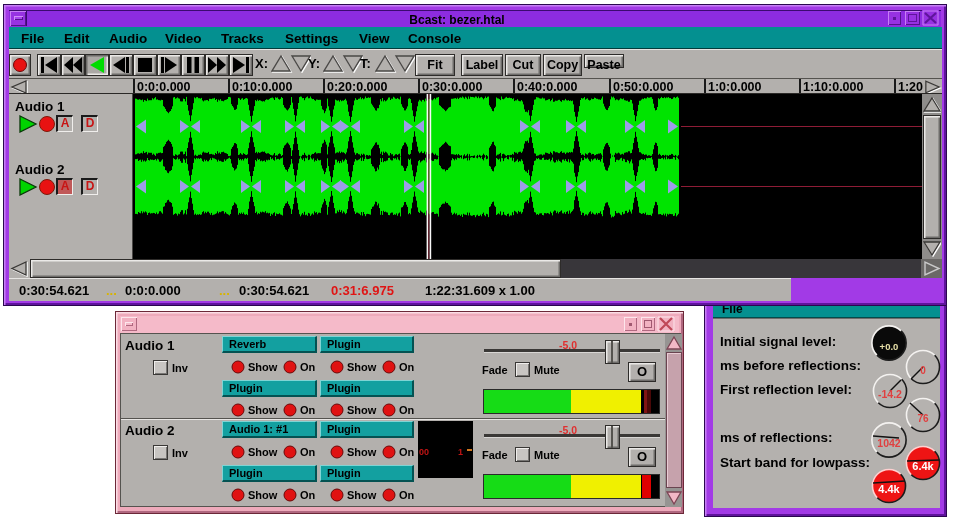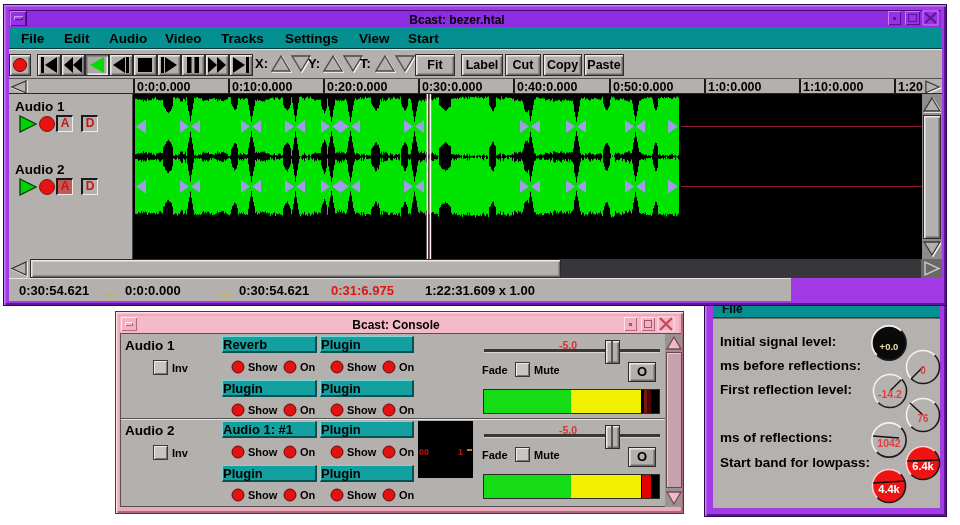--- a/index.html
+++ b/index.html
@@ -1,20 +1,20 @@
 <!DOCTYPE html>
 <html><head><meta charset="utf-8"><style>
 *{margin:0;padding:0;box-sizing:border-box}
 html,body{width:960px;height:525px;background:#fff;font-family:"Liberation Sans",sans-serif;overflow:hidden}
 body{position:relative}
 .abs{position:absolute}
 .b{font-weight:bold;color:#000;white-space:nowrap}
 .btn{background:#b3b0ad;border:1px solid #2e2c2a;box-shadow:inset 1.5px 1.5px 0 #ebe9e7,inset -1.5px -1.5px 0 #6e6c6a}
 .sunk{background:#abA8a5;border:1px solid #2e2c2a;box-shadow:inset 1.5px 1.5px 0 #6e6c6a,inset -1.5px -1.5px 0 #ebe9e7}
-.tealbtn{background:#13a0a0;border-top:1px solid #7fd4d4;border-left:1px solid #7fd4d4;border-right:2px solid #045252;border-bottom:2px solid #045252;color:#000;font-weight:bold;font-size:13px;line-height:15px;white-space:nowrap}
+.tealbtn{background:#13a0a0;border-top:1px solid #7fd4d4;border-left:1px solid #7fd4d4;border-right:2px solid #045252;border-bottom:2px solid #045252;color:#000;font-weight:bold;font-size:11px;line-height:15px;padding-left:6px;white-space:nowrap}
 .chk{background:#c8c5c2;border:1px solid #3a3836;box-shadow:inset 1px 1px 0 #f0eeec,inset -1px -1px 0 #787674}
 </style></head>
 <body>
 <div class="abs" style="left:704px;top:295px;width:243px;height:222px;background:#a23ae6;border:1px solid #2b0750;box-shadow:inset 1.5px 1.5px 0 #c77ef5,inset -2px -2px 0 #5f149c;z-index:1">
     <div class="abs" style="left:8px;top:7px;width:227px;height:15px;background:#049090;border-bottom:1px solid #024c4c"></div>
     <div class="abs b" style="left:17px;top:6px;font-size:12px">File</div>
     <div class="abs" style="left:8px;top:22px;width:227px;height:190px;background:#b4b1ae;border-top:1px solid #6e6c6a"></div>
     <div class="abs b" style="left:15px;top:38px;font-size:13.5px">Initial signal level:</div>
     <div class="abs b" style="left:15px;top:62px;font-size:13.5px">ms before reflections:</div>
     <div class="abs b" style="left:15px;top:86px;font-size:13.5px">First reflection level:</div>
@@ -72,21 +72,21 @@
       <path d="M3 3 14 13M14 3 3 13" stroke="#5f149c" stroke-width="2.2"></path>
     </svg>
     <div class="abs" style="left:5px;top:22px;width:933px;height:22px;background:#049090;border-bottom:1px solid #023c3c">
       <div class="abs b" style="left:12px;top:4px;font-size:13.5px">File</div>
       <div class="abs b" style="left:55px;top:4px;font-size:13.5px">Edit</div>
       <div class="abs b" style="left:100px;top:4px;font-size:13.5px">Audio</div>
       <div class="abs b" style="left:156px;top:4px;font-size:13.5px">Video</div>
       <div class="abs b" style="left:212px;top:4px;font-size:13.5px">Tracks</div>
       <div class="abs b" style="left:276px;top:4px;font-size:13.5px">Settings</div>
       <div class="abs b" style="left:350px;top:4px;font-size:13.5px">View</div>
-      <div class="abs b" style="left:399px;top:4px;font-size:13.5px">Start</div>
+      <div class="abs b" style="left:399px;top:4px;font-size:13.5px">Console</div>
     </div>
     <div class="abs" style="left:5px;top:44px;width:933px;height:29px;background:#b3b0ad;border-top:1px solid #e6e4e2">
       <div class="abs btn" style="left:0px;top:4px;width:22px;height:22px"></div>
       <svg class="abs" style="left:4px;top:8px" width="14" height="14">
         <circle cx="7" cy="7" r="6.5" fill="#e81212" stroke="#6a0808" stroke-width="1"></circle>
       </svg>
       <div class="abs btn" style="left:28px;top:4px;width:24px;height:22px;text-align:center"><svg width="18" height="16" viewBox="0 0 18 16" style="margin-top:2px">
           <rect x="1" y="0" width="3" height="16" fill="#000"></rect>
           <polygon points="17,0 5,8 17,16" fill="#000"></polygon>
         </svg></div>
@@ -138,21 +138,21 @@
       <svg class="abs" style="left:366px;top:4px" width="40" height="19" viewBox="0 0 40 19">
         <polygon points="10,2 19,17 1,17" fill="#b3b0ad" stroke="#fdfdfd" stroke-width="1.6" transform="translate(1,1)"></polygon>
         <polygon points="10,2 19,17 1,17" fill="#b3b0ad" stroke="#4a4846" stroke-width="1.4"></polygon>
         <polygon points="21,2 39,2 30,17" fill="#b3b0ad" stroke="#fdfdfd" stroke-width="1.6" transform="translate(1,1)"></polygon>
         <polygon points="21,2 39,2 30,17" fill="#b3b0ad" stroke="#4a4846" stroke-width="1.4"></polygon>
       </svg>
       <div class="abs btn" style="left:406px;top:4px;width:40px;height:22px;font-size:12.5px;text-align:center;line-height:20px;font-weight:bold">Fit</div>
       <div class="abs btn" style="left:452px;top:4px;width:42px;height:22px;font-size:12.5px;text-align:center;line-height:20px;font-weight:bold">Label</div>
       <div class="abs btn" style="left:496px;top:4px;width:36px;height:22px;font-size:12.5px;text-align:center;line-height:20px;font-weight:bold">Cut</div>
       <div class="abs btn" style="left:534px;top:4px;width:39px;height:22px;font-size:12.5px;text-align:center;line-height:20px;font-weight:bold">Copy</div>
-      <div class="abs btn" style="left:575px;top:4px;width:40px;height:22px;font-size:12.5px;text-align:center;line-height:20px;font-weight:bold">Paste</div>
+      <div class="abs btn" style="left:575px;top:4px;width:40px;height:14px;font-size:12.5px;text-align:center;line-height:20px;font-weight:bold">Paste</div>
     </div>
     <div class="abs" style="left:5px;top:73px;width:933px;height:16px;background:#b3b0ad;border-top:1px solid #55534f;border-bottom:1px solid #2a2826;overflow:hidden">
       <svg class="abs" style="left:0;top:0" width="20" height="16" viewBox="0 0 20 16">
         <polygon points="17,2 17,14 3,8" fill="#b3b0ad" stroke="#fdfdfd" stroke-width="1.5" transform="translate(1,1)"></polygon>
         <polygon points="17,2 17,14 3,8" fill="#b3b0ad" stroke="#3a3836" stroke-width="1.3"></polygon>
       </svg>
       <div class="abs" style="left:124px;top:0;width:2px;height:16px;background:#1a1a1a"></div>
       <div class="abs b" style="left:128px;top:1px;font-size:12.5px">0:0:0.000</div>
       <div class="abs" style="left:219px;top:0;width:2px;height:16px;background:#1a1a1a"></div>
       <div class="abs b" style="left:223px;top:1px;font-size:12.5px">0:10:0.000</div>
@@ -275,21 +275,20 @@
       <div class="abs b" style="left:210px;top:4px;font-size:13px;color:#d8b400">...</div>
       <div class="abs b" style="left:230px;top:4px;font-size:13px;color:#000">0:30:54.621</div>
       <div class="abs b" style="left:322px;top:4px;font-size:13px;color:#e01414">0:31:6.975</div>
       <div class="abs b" style="left:416px;top:4px;font-size:13px;color:#000">1:22:31.609 x 1.00</div>
     </div>
   </div>
 <div class="abs" style="left:115px;top:311px;width:569px;height:203px;background:#eeaabb;border:1px solid #6c2838;box-shadow:inset 1.5px 1.5px 0 #fbdde6,inset -2px -2px 0 #b06880;z-index:4">
     <div class="abs" style="left:4px;top:4px;width:559px;height:17px;background:#f5bac9"></div>
     <div class="abs" style="left:5px;top:5px;width:16px;height:14px;background:#f2b2c2;box-shadow:inset 1px 1px 0 #fde6ec,inset -1px -1px 0 #b06880"></div>
     <div class="abs" style="left:9px;top:10px;width:8px;height:4px;background:#f5bac9;box-shadow:inset 1px 1px 0 #fde6ec,inset -1px -1px 0 #b06880"></div>
-    <div class="abs b" style="left:0;top:6px;width:560px;text-align:center;font-size:12px">Bcast: Console</div>
     <div class="abs" style="left:508px;top:5px;width:13px;height:14px;background:#f2b2c2;box-shadow:inset 1px 1px 0 #fde6ec,inset -1px -1px 0 #b06880"></div>
     <div class="abs" style="left:513px;top:11px;width:3px;height:3px;background:#a05870"></div>
     <div class="abs" style="left:525px;top:5px;width:14px;height:14px;background:#f2b2c2;box-shadow:inset 1px 1px 0 #fde6ec,inset -1px -1px 0 #b06880"></div>
     <div class="abs" style="left:528px;top:8px;width:8px;height:8px;border:1.5px solid #a05870"></div>
     <svg class="abs" style="left:541px;top:4px" width="18" height="16">
       <rect width="18" height="16" fill="#f2b2c2"></rect>
       <path d="M1 1h16v14H1z" fill="none" stroke="#fde6ec" stroke-width="1"></path>
       <path d="M3 2 15 14M15 2 3 14" stroke="#c04858" stroke-width="2.2"></path>
     </svg>
     <div class="abs" style="left:4px;top:21px;width:561px;height:174px;background:#b3b0ad;border:1px solid #55534f">

